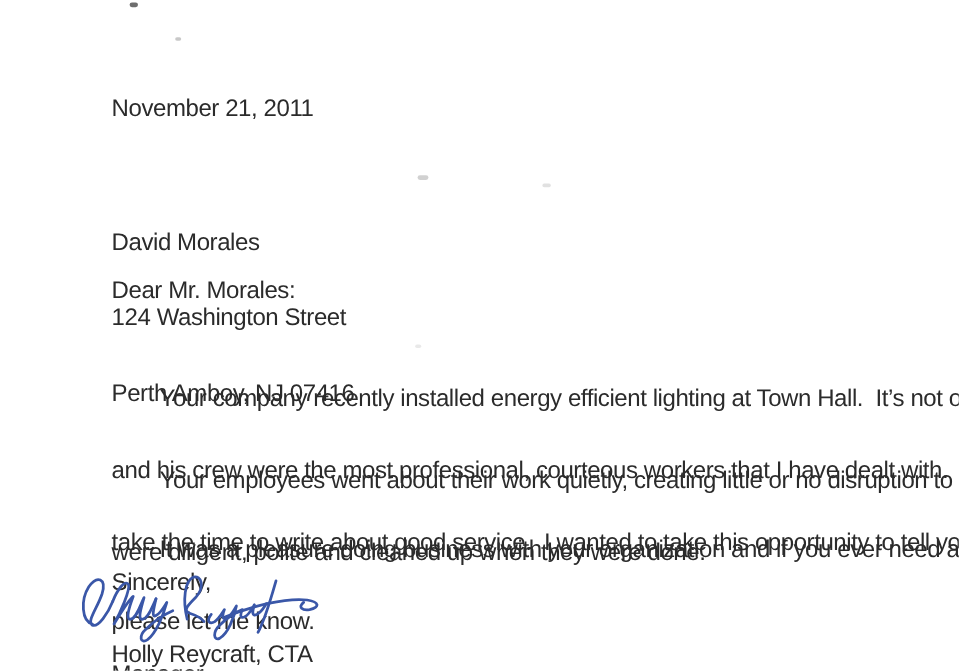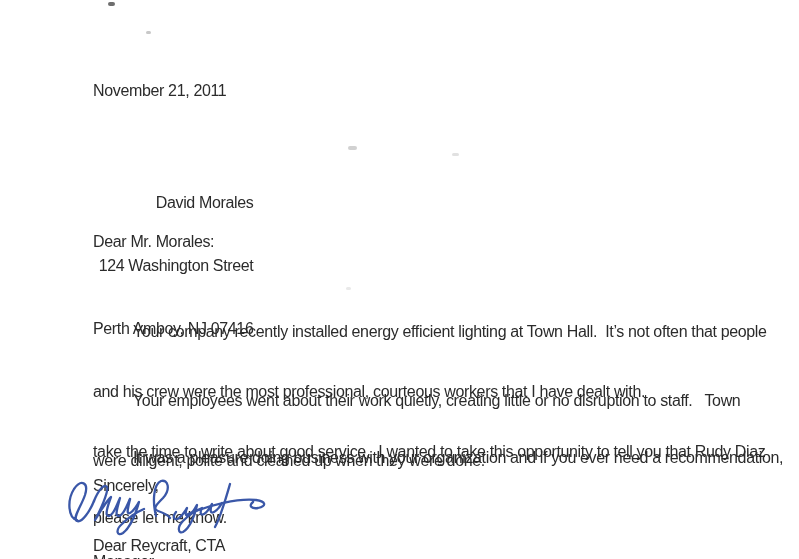--- a/index.html
+++ b/index.html
@@ -7,28 +7,28 @@
     width: 799px;
     height: 559px;
     background: #ffffff;
     overflow: hidden;
     position: relative;
     font-family: "Liberation Sans", sans-serif;
     color: #2b2b2b;
   }
   .abs { position: absolute; }
   .txt {
-    font-size: 16px;
+    font-size: 20px;
     letter-spacing: -0.35px;
     white-space: pre;
     line-height: 20px;
   }
   .block { left: 93px; }
   #date-line        { top: 81px; }
-  #address-block    { top: 150px; line-height: 21px; text-align: right; }
+  #address-block    { top: 150px; line-height: 21px; }
   #salutation-line  { top: 232px; }
   #paragraph-1      { top: 282px; }
   #paragraph-2      { top: 351px; }
   #paragraph-3      { top: 408px; }
   #closing-line     { top: 476px; }
   #signature-wrap   { left: 64px; top: 470px; width: 215px; height: 70px; }
   #signer-name-line { top: 536px; }
   #signer-title-line{ top: 552px; }
   .first-line { padding-left: 40px; }
   .speck { position: absolute; border-radius: 2px; }
@@ -88,14 +88,14 @@
 
       <path d="M112,42 C108,47 110,51 115,48 C119,45 121,41 123,38 C121,43 121,47 125,45 C129,43 131,38 133,35 C131,45 126,58 119,62 C114,64 113,57 119,51 C125,45 133,40 138,38 C136,42 136,46 140,44 C144,42 146,37 148,34 C146,40 146,44 150,42 C154,40 156,36 158,33"></path>
 
       <path d="M166,14 C162,28 157,46 151,57"></path>
 
       <path d="M124,44 C146,35 174,28 192,30 C202,31.5 203,36 194,38 C188,39 184,36 189,32"></path>
     </g>
   </svg>
 </div>
 
-<div class="abs txt block" id="signer-name-line">Dear Reycraft, CTA</div>
+<div class="abs txt block" id="signer-name-line">Holly Reycraft, CTA</div>
 <div class="abs txt block" id="signer-title-line">Manager</div>
 
 </body></html>

